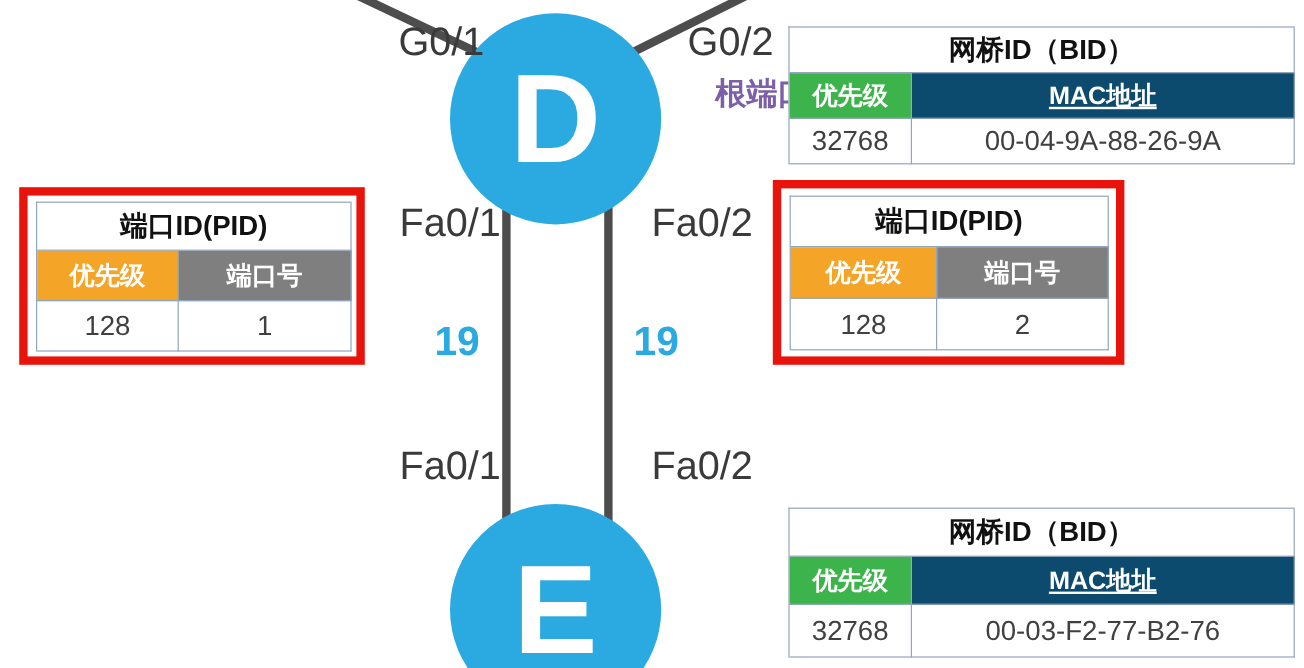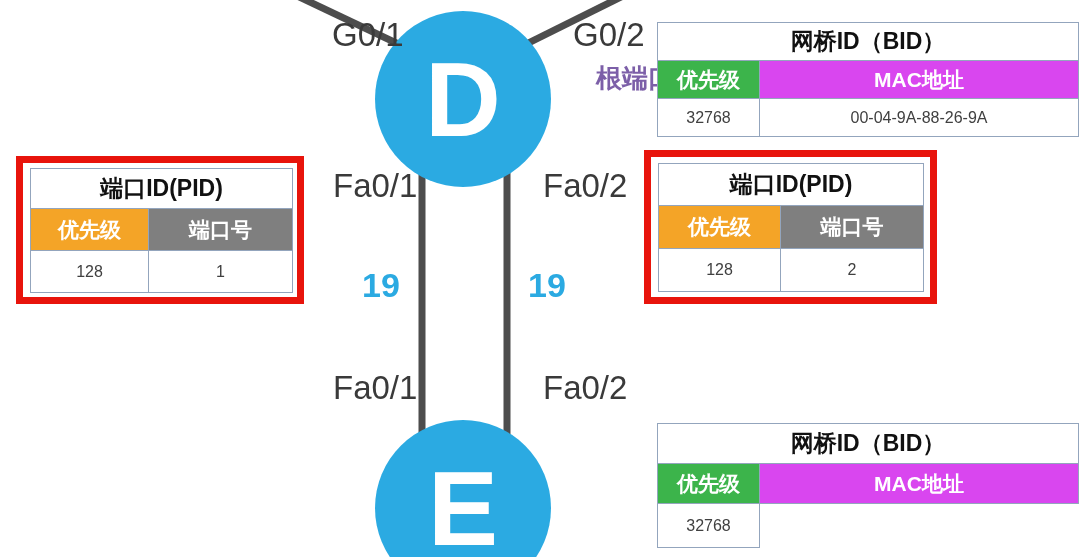--- a/index.html
+++ b/index.html
@@ -59,23 +59,23 @@
     display: flex;
     align-items: center;
     justify-content: center;
     border-right: 1px solid #93a5bd;
     border-bottom: 1px solid #93a5bd;
     white-space: nowrap;
     text-align: center;
   }
   .cell.title { font-size: 23px; font-weight: bold; color: #111111; width: 100%; }
   .cell.hdr   { font-size: 21px; font-weight: bold; color: #ffffff; }
-  .cell.val   { font-size: 16px; color: #404040; }
+  .cell.val   { font-size: 23px; color: #404040; }
   .hdr.green  { background: #3CB44B; }
-  .hdr.blue   { background: #d946ef; }
+  .hdr.blue   { background: #0c4a6e; text-decoration: underline; }
   .hdr.orange { background: #F4A427; }
   .hdr.gray   { background: #7F7F7F; }
 </style>
 </head>
 <body>
 
 <div class="stage">
 
   <svg class="links" width="1087" height="557" viewBox="0 0 1087 557">
     <line x1="293" y1="-6" x2="470" y2="78" stroke="#4D4D4D" stroke-width="7"></line>
@@ -145,16 +145,17 @@
   <div class="tbl" style="left:657px; top:423px; width:422px;">
     <div class="row" style="height:40px;">
       <div class="cell title">网桥ID（BID）</div>
     </div>
     <div class="row" style="height:40px;">
       <div class="cell hdr green" style="width:102px;">优先级</div>
       <div class="cell hdr blue" style="width:319px;">MAC地址</div>
     </div>
     <div class="row" style="height:44px;">
       <div class="cell val" style="width:102px;">32768</div>
+      <div class="cell val" style="width:319px;">00-03-F2-77-B2-76</div>
     </div>
   </div>
 
 </div>
 
 </body></html>

